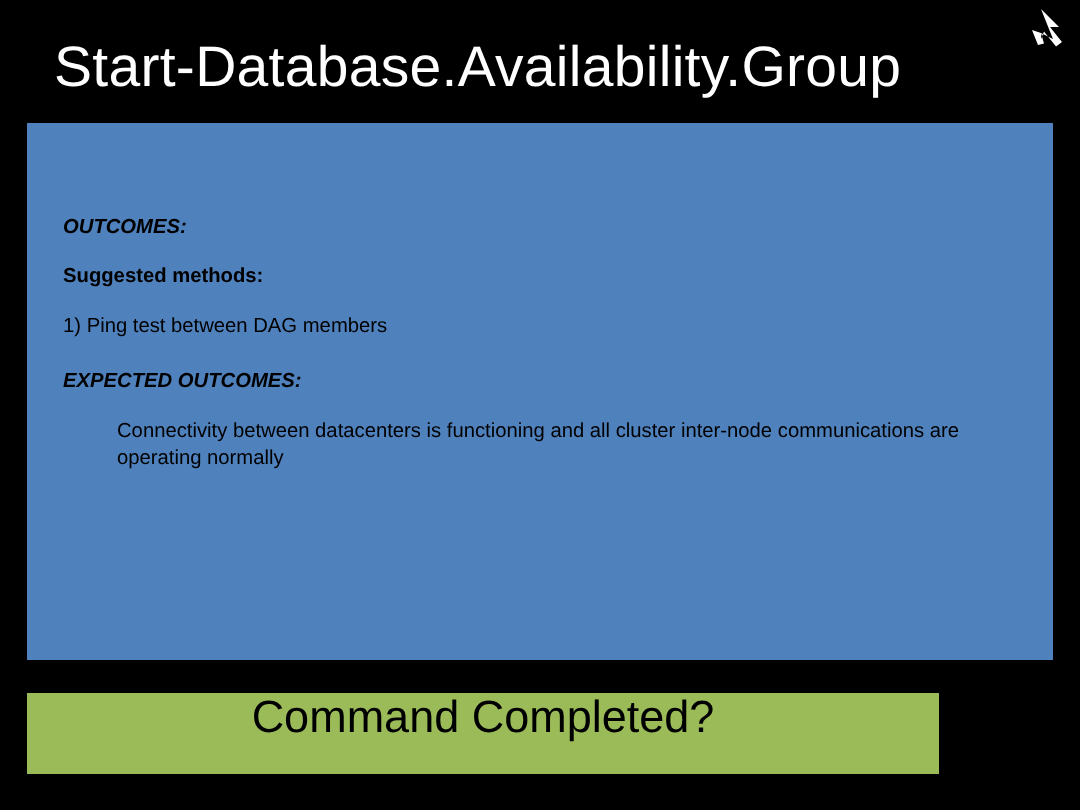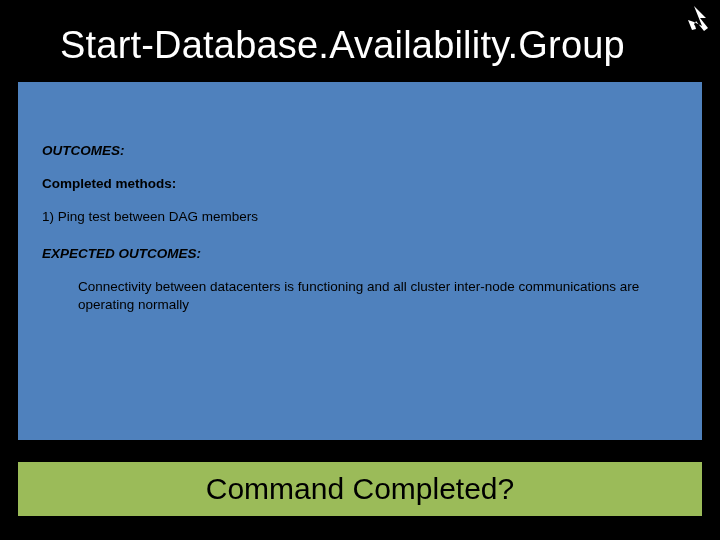--- a/index.html
+++ b/index.html
@@ -1,21 +1,21 @@
 <!DOCTYPE html>
 <html><head>
 <meta charset="utf-8">
 <style>
   * { margin: 0; padding: 0; box-sizing: border-box; }
   html, body { width: 720px; height: 540px; background: #000; font-family: "Segoe UI", Arial, sans-serif; overflow: hidden; }
   .slide { position: relative; width: 720px; height: 540px; background: #000; color: #fff; }
   .title {
     position: absolute;
     top: 24px;
-    left: 60px;
+    left: 36px;
     font-size: 38px;
     font-weight: 300;
     color: #fff;
     letter-spacing: 0.2px;
   }
   .content-box {
     position: absolute;
     left: 18px;
     top: 82px;
     width: 684px;
@@ -40,25 +40,24 @@
   .content-box .line { margin-bottom: 14px; }
   .content-box .methods-label { font-weight: bold; margin-bottom: 14px; }
   .content-box .method { }
   .content-box .method + .method { }
   .content-box .methods { margin-bottom: 6px; }
   .content-box .outcome { margin-top: 0; margin-left: 36px; }
   .footer-bar {
     position: absolute;
     left: 18px;
     top: 462px;
-    width: 684px;
+    width: 608px;
     height: 54px;
     background: #9bbb59;
     display: flex;
-    align-items: center;
     justify-content: center;
   }
   .footer-bar .label {
     color: #000;
     font-size: 30px;
     font-weight: 300;
   }
   .corner-icon {
     position: absolute;
     top: 4px;
@@ -77,21 +76,21 @@
     <svg viewBox="0 0 36 36" width="36" height="36">
       <path d="M16 2 L16 18 L10 16 L14 26 L18 25 L16 18 L24 22 Z
                M16 2 L28 14 L22 14 L30 24 L26 27 L18 17 L16 22 Z" fill="#fff"></path>
     </svg>
   </div>
 
   <div class="title">Start-Database.Availability.Group</div>
 
   <div class="content-box">
     <div class="heading">OUTCOMES:</div>
-    <div class="methods-label">Completed methods:</div>
+    <div class="methods-label">Suggested methods:</div>
     <div class="methods">
       <div class="method">1) Ping test between DAG members</div>
     </div>
     <div class="heading2">EXPECTED OUTCOMES:</div>
     <div class="outcome">Connectivity between datacenters is functioning and all cluster inter-node communications are operating normally</div>
   </div>
 
   <div class="footer-bar">
     <div class="label">Command Completed?</div>
   </div>

